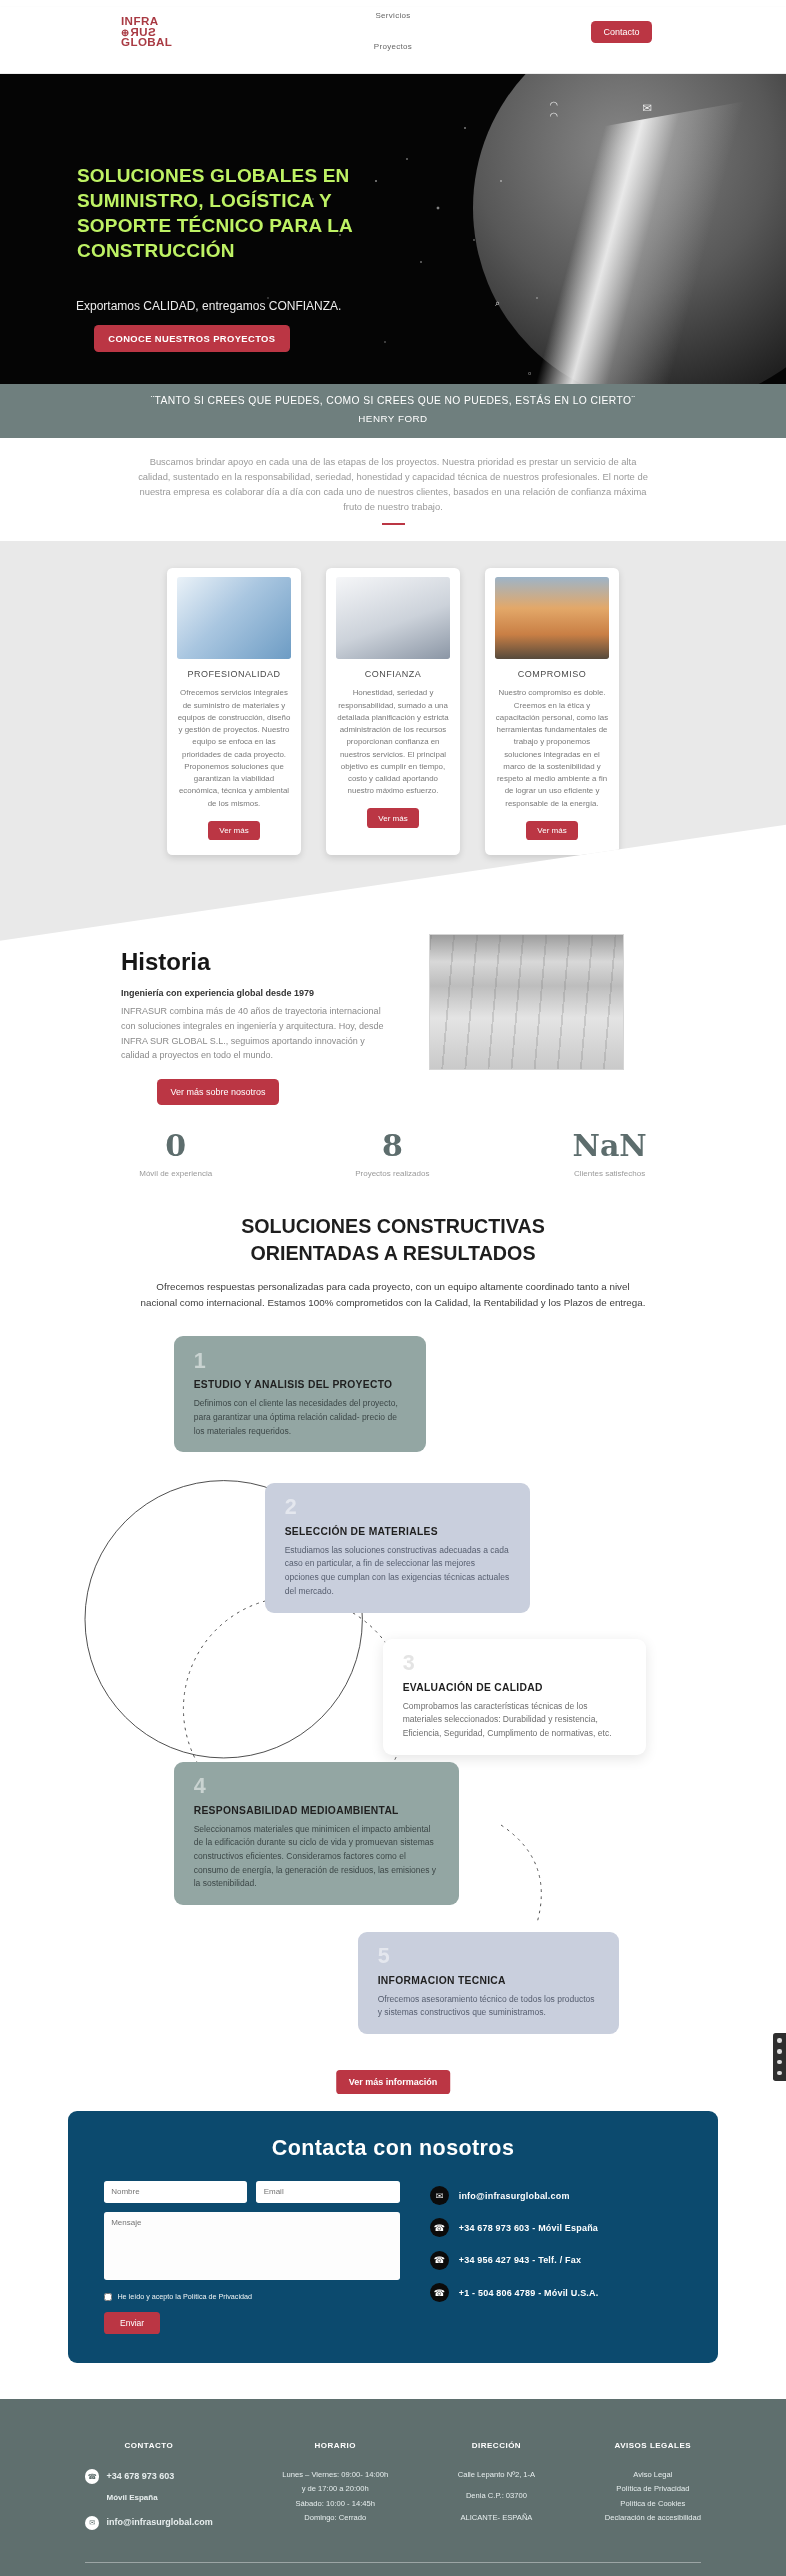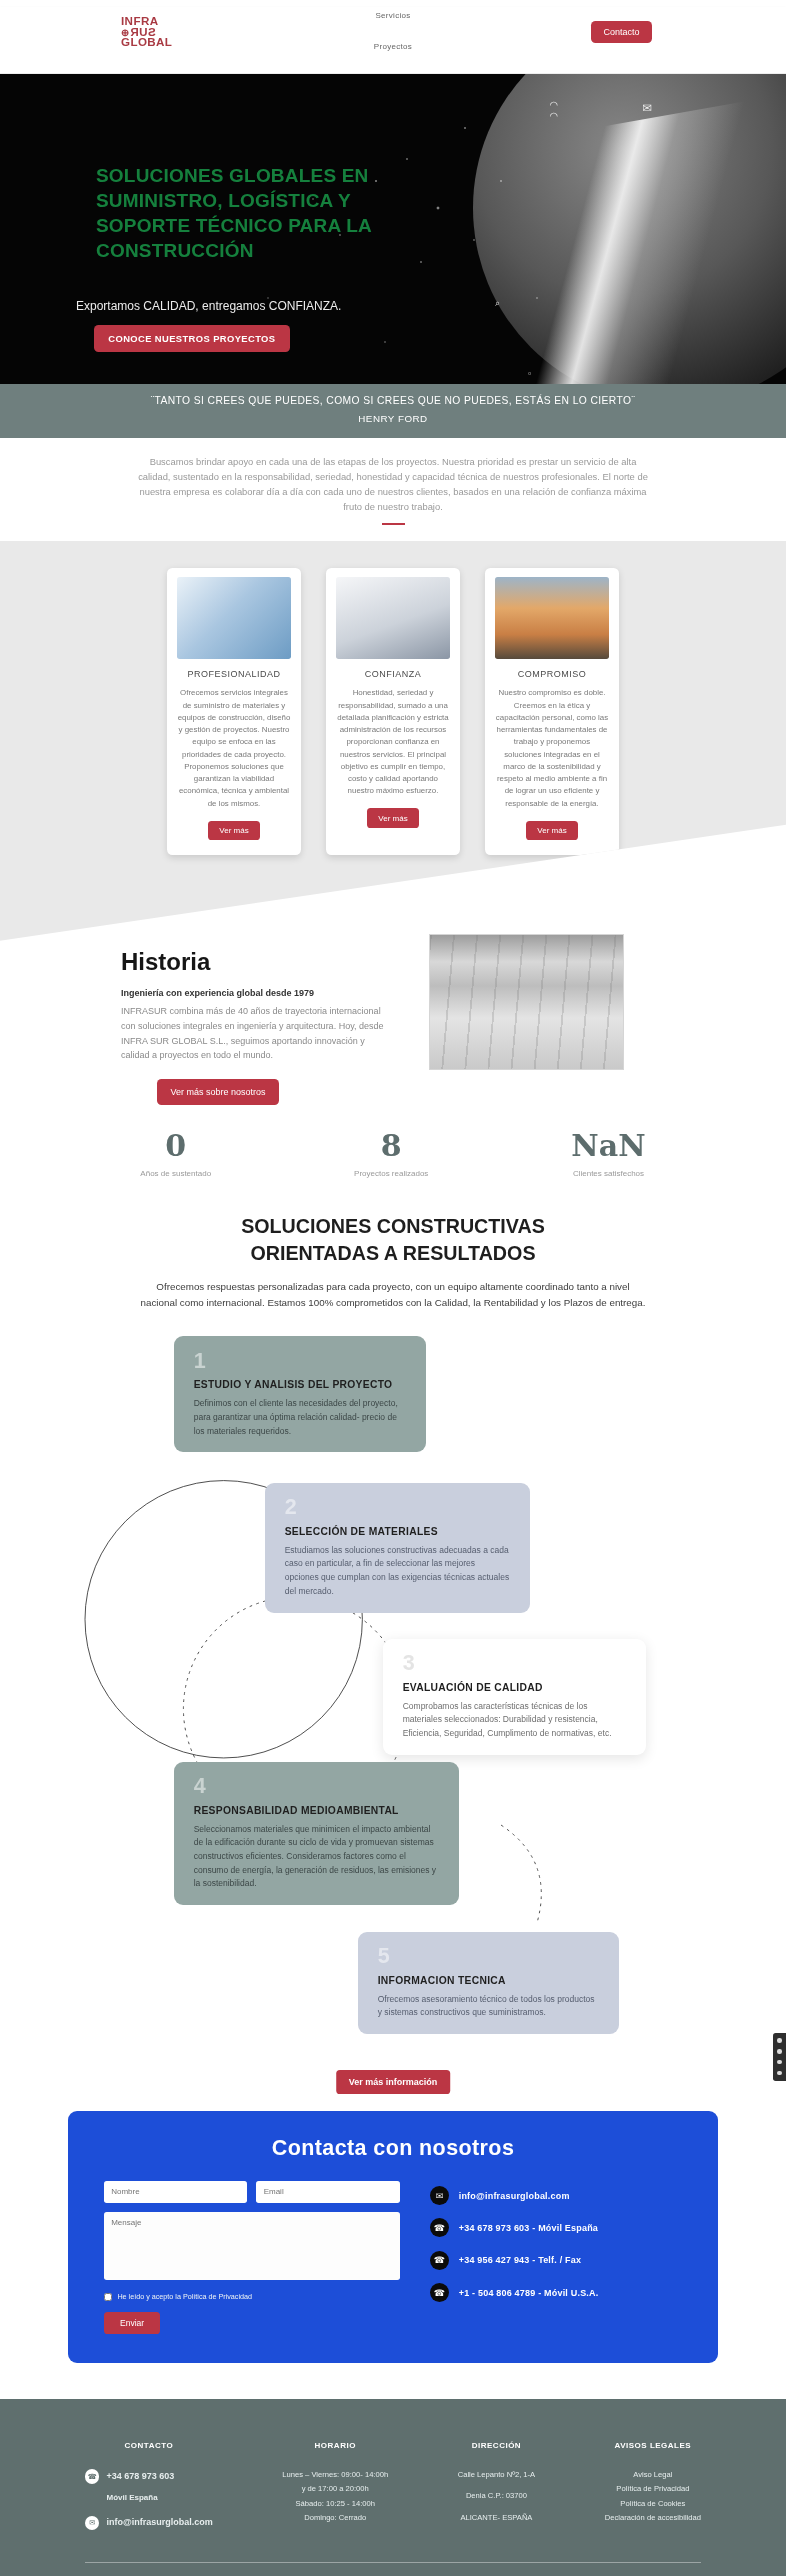--- a/index.html
+++ b/index.html
@@ -41,21 +41,21 @@
         radial-gradient(1.8px 1.8px at 465px 54px,  rgba(255,255,255,.8), transparent 70%),
         radial-gradient(1.8px 1.8px at 340px 161px, rgba(255,255,255,.6), transparent 70%),
         radial-gradient(1.8px 1.8px at 421px 188px, rgba(255,255,255,.7), transparent 70%),
         radial-gradient(1.8px 1.8px at 474px 166px, rgba(255,255,255,.6), transparent 70%),
         radial-gradient(1.8px 1.8px at 313px 125px, rgba(255,255,255,.5), transparent 70%),
         radial-gradient(1.8px 1.8px at 501px 107px, rgba(255,255,255,.8), transparent 70%),
         radial-gradient(1.8px 1.8px at 537px 224px, rgba(255,255,255,.6), transparent 70%),
         radial-gradient(1.8px 1.8px at 385px 268px, rgba(255,255,255,.5), transparent 70%),
         radial-gradient(1.8px 1.8px at 268px 224px, rgba(255,255,255,.4), transparent 70%); }
   .hero-icon { position:absolute; color:rgba(255,255,255,.85); }
-  .hero-title { position:absolute; left:96px; top:89px; width:300px; color:#15803d;
+  .hero-title { position:absolute; left:77px; top:89px; width:300px; color:#bef264;
                 font-size:19px; font-weight:bold; line-height:1.32; letter-spacing:0.2px; }
   .hero-sub { position:absolute; left:76px; top:225px; color:#ececec; font-size:12px; }
   .hero-cta { position:absolute; left:94px; top:251px; font-size:9.4px; font-weight:bold;
               letter-spacing:0.4px; padding:8px 14.3px; border-radius:4.5px; }
 
   
   .quote { height:54px; background:#6f7f7e; color:#fff; text-align:center; padding-top:11.6px; }
   .quote-text { font-size:10.3px; letter-spacing:0.4px; }
   .quote-author { font-size:9.8px; margin-top:7.2px; letter-spacing:0.5px; }
 
@@ -114,21 +114,21 @@
   .step-white p { color:#6e6e6e; }
   .step1 { left:174px; top:12.5px;  width:252px; }
   .step2 { left:265px; top:159px; width:265px; }
   .step3 { left:383px; top:315px; width:263px; }
   .step4 { left:174px; top:438px; width:285px; }
   .step5 { left:358px; top:608px; width:261px; }
   .steps-cta { position:absolute; left:50%; transform:translateX(-50%); top:746px;
                font-size:9px; font-weight:bold; padding:7.2px 12.5px; border-radius:3.6px; white-space:nowrap; }
 
   
-  .contact { margin:7.2px 68px 0; background:#1d4ed8; border-radius:9px; padding:25px 36px 29px; color:#fff; }
+  .contact { margin:7.2px 68px 0; background:#0c4a6e; border-radius:9px; padding:25px 36px 29px; color:#fff; }
   .contact h2 { text-align:center; font-size:21.5px; letter-spacing:0.4px; margin-bottom:19.7px; }
   .contact-body { display:flex; gap:30px; }
   .contact-form { width:54%; }
   .form-row { display:flex; gap:9px; }
   .contact-form input[type=text] { flex:1; height:22.4px; border:none; border-radius:2.7px; background:#fff;
       font-size:8px; padding:0 7.2px; color:#555; font-family:"Liberation Sans",sans-serif; }
   .contact-form textarea { width:100%; height:68px; margin-top:9px; border:none; border-radius:2.7px;
       background:#fdfdfd; font-size:8px; padding:6.3px 7.2px; color:#555; resize:none; font-family:"Liberation Sans",sans-serif; }
   .privacy-row { display:flex; align-items:center; gap:5.4px; margin-top:9px; font-size:7.2px; color:#f0f4f4; }
   .privacy-row input { width:8px; height:8px; }
@@ -234,21 +234,21 @@
     <div class="historia-lead">Ingeniería con experiencia global desde 1979</div>
     <p class="historia-text">INFRASUR combina más de 40 años de trayectoria internacional con soluciones integrales en ingeniería y arquitectura. Hoy, desde INFRA SUR GLOBAL S.L., seguimos aportando innovación y calidad a proyectos en todo el mundo.</p>
     <button class="btn-red historia-btn">Ver más sobre nosotros</button>
   </div>
   <div class="historia-photo"></div>
 </section>
 
 <section class="stats">
   <div>
     <div class="stat-value">0</div>
-    <div class="stat-label">Años de sustentado</div>
+    <div class="stat-label">Móvil de experiencia</div>
   </div>
   <div>
     <div class="stat-value">8</div>
     <div class="stat-label">Proyectos realizados</div>
   </div>
   <div>
     <div class="stat-value">NaN</div>
     <div class="stat-label">Clientes satisfechos</div>
   </div>
 </section>
@@ -343,21 +343,21 @@
       <div class="fcontact-sub">Móvil España</div>
       <div class="fcontact-row">
         <span class="fcontact-icon">✉</span>
         <span class="fcontact-main">info@infrasurglobal.com</span>
       </div>
     </div>
     <div class="fcol">
       <h4>HORARIO</h4>
       <div>Lunes – Viernes: 09:00- 14:00h</div>
       <div>y de 17:00 a 20:00h</div>
-      <div>Sábado: 10:25 - 14:00h</div>
+      <div>Sábado: 10:00 - 14:45h</div>
       <div>Domingo: Cerrado</div>
     </div>
     <div class="fcol">
       <h4>DIRECCIÓN</h4>
       <div>Calle Lepanto Nº2, 1-A</div>
       <div style="margin-top:7.2px;">Denia C.P.: 03700</div>
       <div style="margin-top:7.2px;">ALICANTE- ESPAÑA</div>
     </div>
     <div class="fcol">
       <h4>AVISOS LEGALES</h4>

